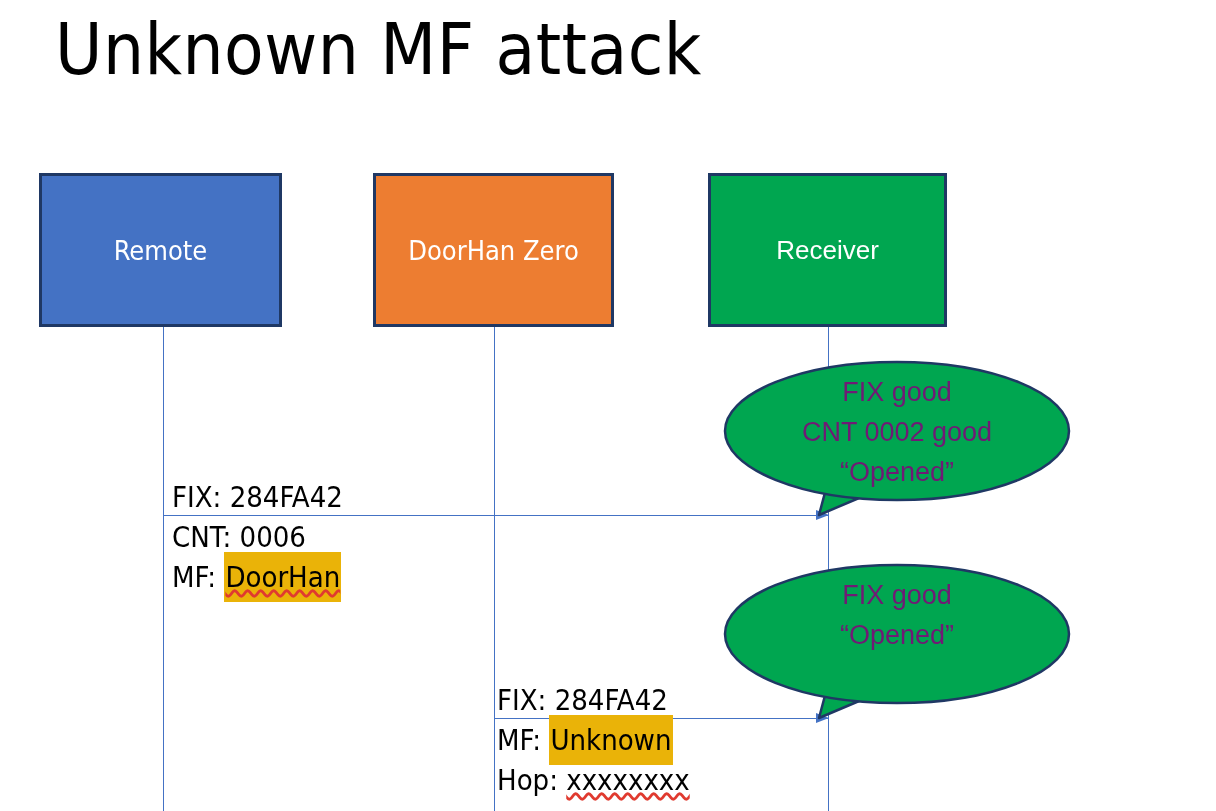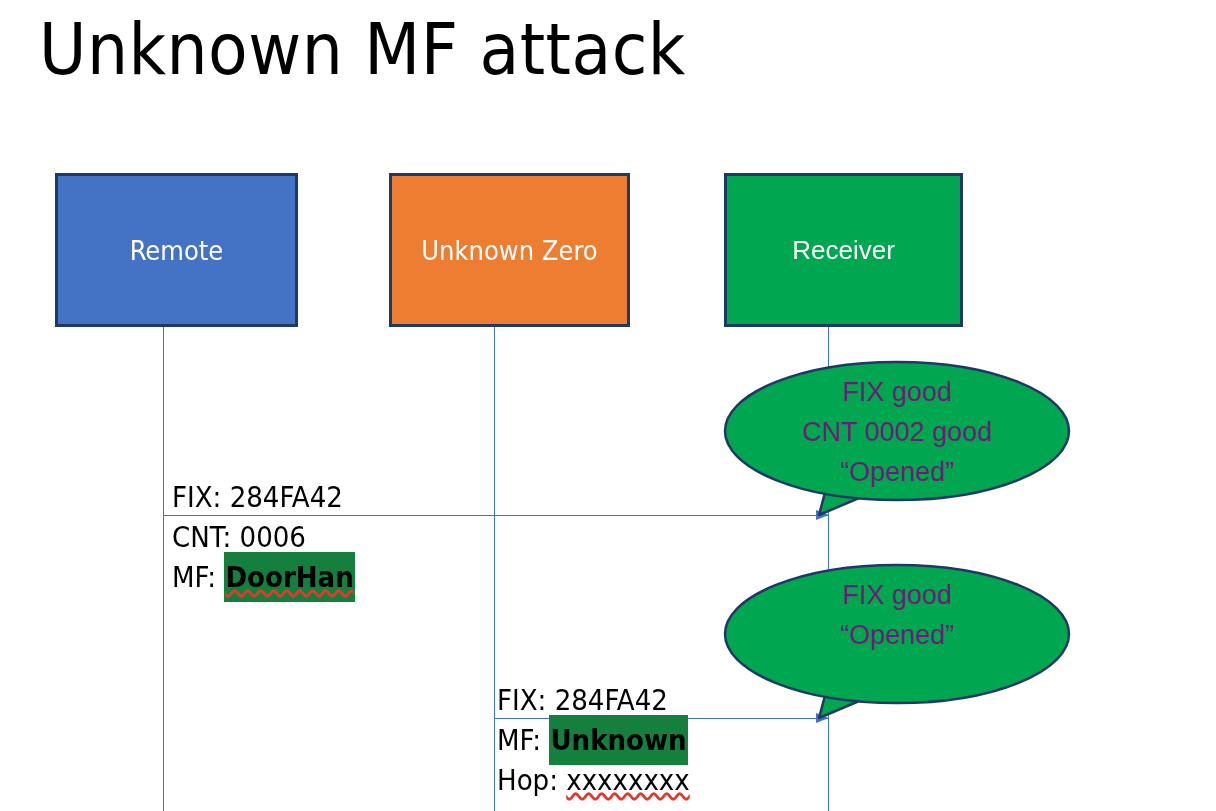--- a/index.html
+++ b/index.html
@@ -14,40 +14,39 @@
     position: relative;
     width: 1216px;
     height: 811px;
     background: #ffffff;
     overflow: hidden;
   }
 
   
   #slide-title {
     position: absolute;
-    left: 39px;
+    left: 55px;
     top: 6px;
     font-family: "DejaVu Sans Condensed", "DejaVu Sans", sans-serif;
     font-weight: 300;
     font-size: 72px;
     line-height: 86px;
     color: #000000;
     letter-spacing: 0.5px;
     white-space: nowrap;
   }
 
   
   .actor-box {
     position: absolute;
     box-sizing: border-box;
     border: 3px solid #1F3864;
     display: flex;
     align-items: center;
     justify-content: center;
-    margin-left: 16px;
   }
   .actor-label {
     color: #ffffff;
     font-family: "DejaVu Sans Condensed", "DejaVu Sans", sans-serif;
     font-size: 27px;
     font-weight: 400;
     line-height: 1;
     white-space: nowrap;
   }
   #actor-remote  { left: 39px;  top: 173px; width: 243px; height: 154px; background: #4472C4; }
@@ -93,23 +92,22 @@
     position: absolute;
     font-family: "DejaVu Sans Condensed", "DejaVu Sans", sans-serif;
     font-size: 29px;
     line-height: 40px;
     color: #000000;
     white-space: nowrap;
   }
   #msg-remote-block  { left: 172px; top: 477px; }
   #msg-flipper-block { left: 497px; top: 680px; }
   .hl {
-    background: #15803d;
+    background: #eab308;
     padding: 8px 1px;
-    font-weight: bold;
   }
   .squiggle {
     text-decoration: underline wavy #E03A2F;
     text-decoration-skip-ink: none;
     text-underline-offset: 2px;
   }
 
   
   .bubble {
     position: absolute;
@@ -143,21 +141,21 @@
   <div id="slide-title">Unknown MF attack</div>
 
   <div class="lifeline" id="lifeline-remote"></div>
   <div class="lifeline" id="lifeline-flipper"></div>
   <div class="lifeline" id="lifeline-receiver"></div>
 
   <div class="actor-box" id="actor-remote">
     <span class="actor-label">Remote</span>
   </div>
   <div class="actor-box" id="actor-flipper">
-    <span class="actor-label">Unknown Zero</span>
+    <span class="actor-label">DoorHan Zero</span>
   </div>
   <div class="actor-box" id="actor-receiver">
     <span class="actor-label">Receiver</span>
   </div>
 
   <div class="msg-arrow" id="arrow-remote-to-receiver"></div>
   <div class="msg-arrow" id="arrow-flipper-to-receiver"></div>
 
   <div class="msg-text" id="msg-remote-block">
     <div>

